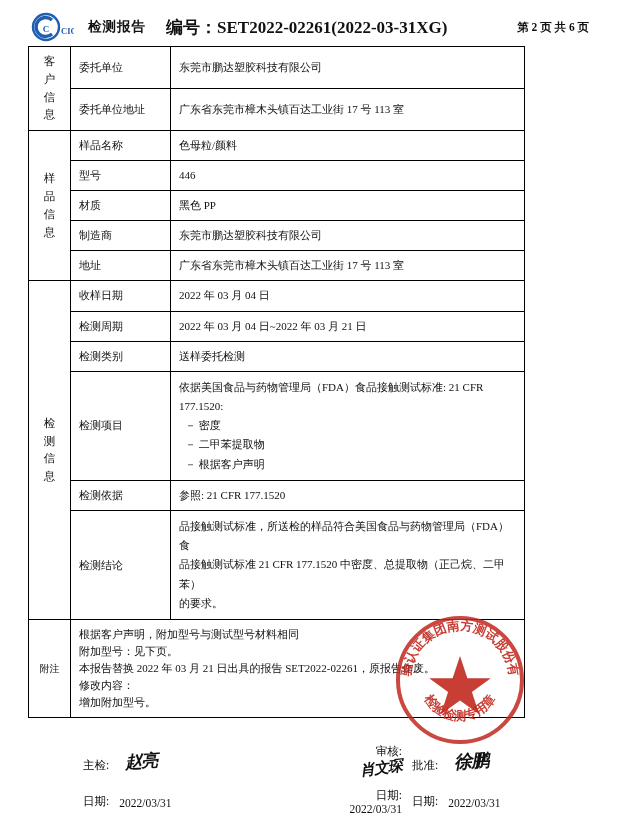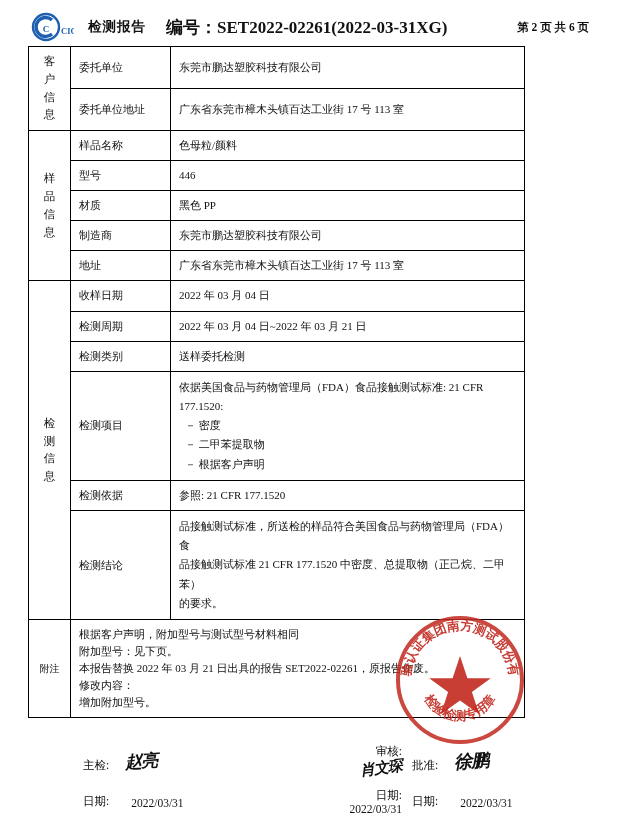--- a/index.html
+++ b/index.html
@@ -141,21 +141,21 @@
     font-size: 17px;
     color: #111;
     margin-left: 16px;
     transform: rotate(-5deg);
     letter-spacing: -1px;
     white-space: nowrap;
   }
   .hand.h2 { font-size: 15px; transform: rotate(-7deg); }
   .hand.h3 { font-size: 18px; transform: rotate(-4deg); }
   .date-row { margin-top: 6px; }
-  .date-row .sig-val { margin-left: 22px; }
+  .date-row .sig-val { margin-left: 10px; }
 
   
   .stamp {
     position: absolute;
     left: 392px;
     top: 612px;
     width: 136px;
     height: 136px;
     pointer-events: none;
   }

